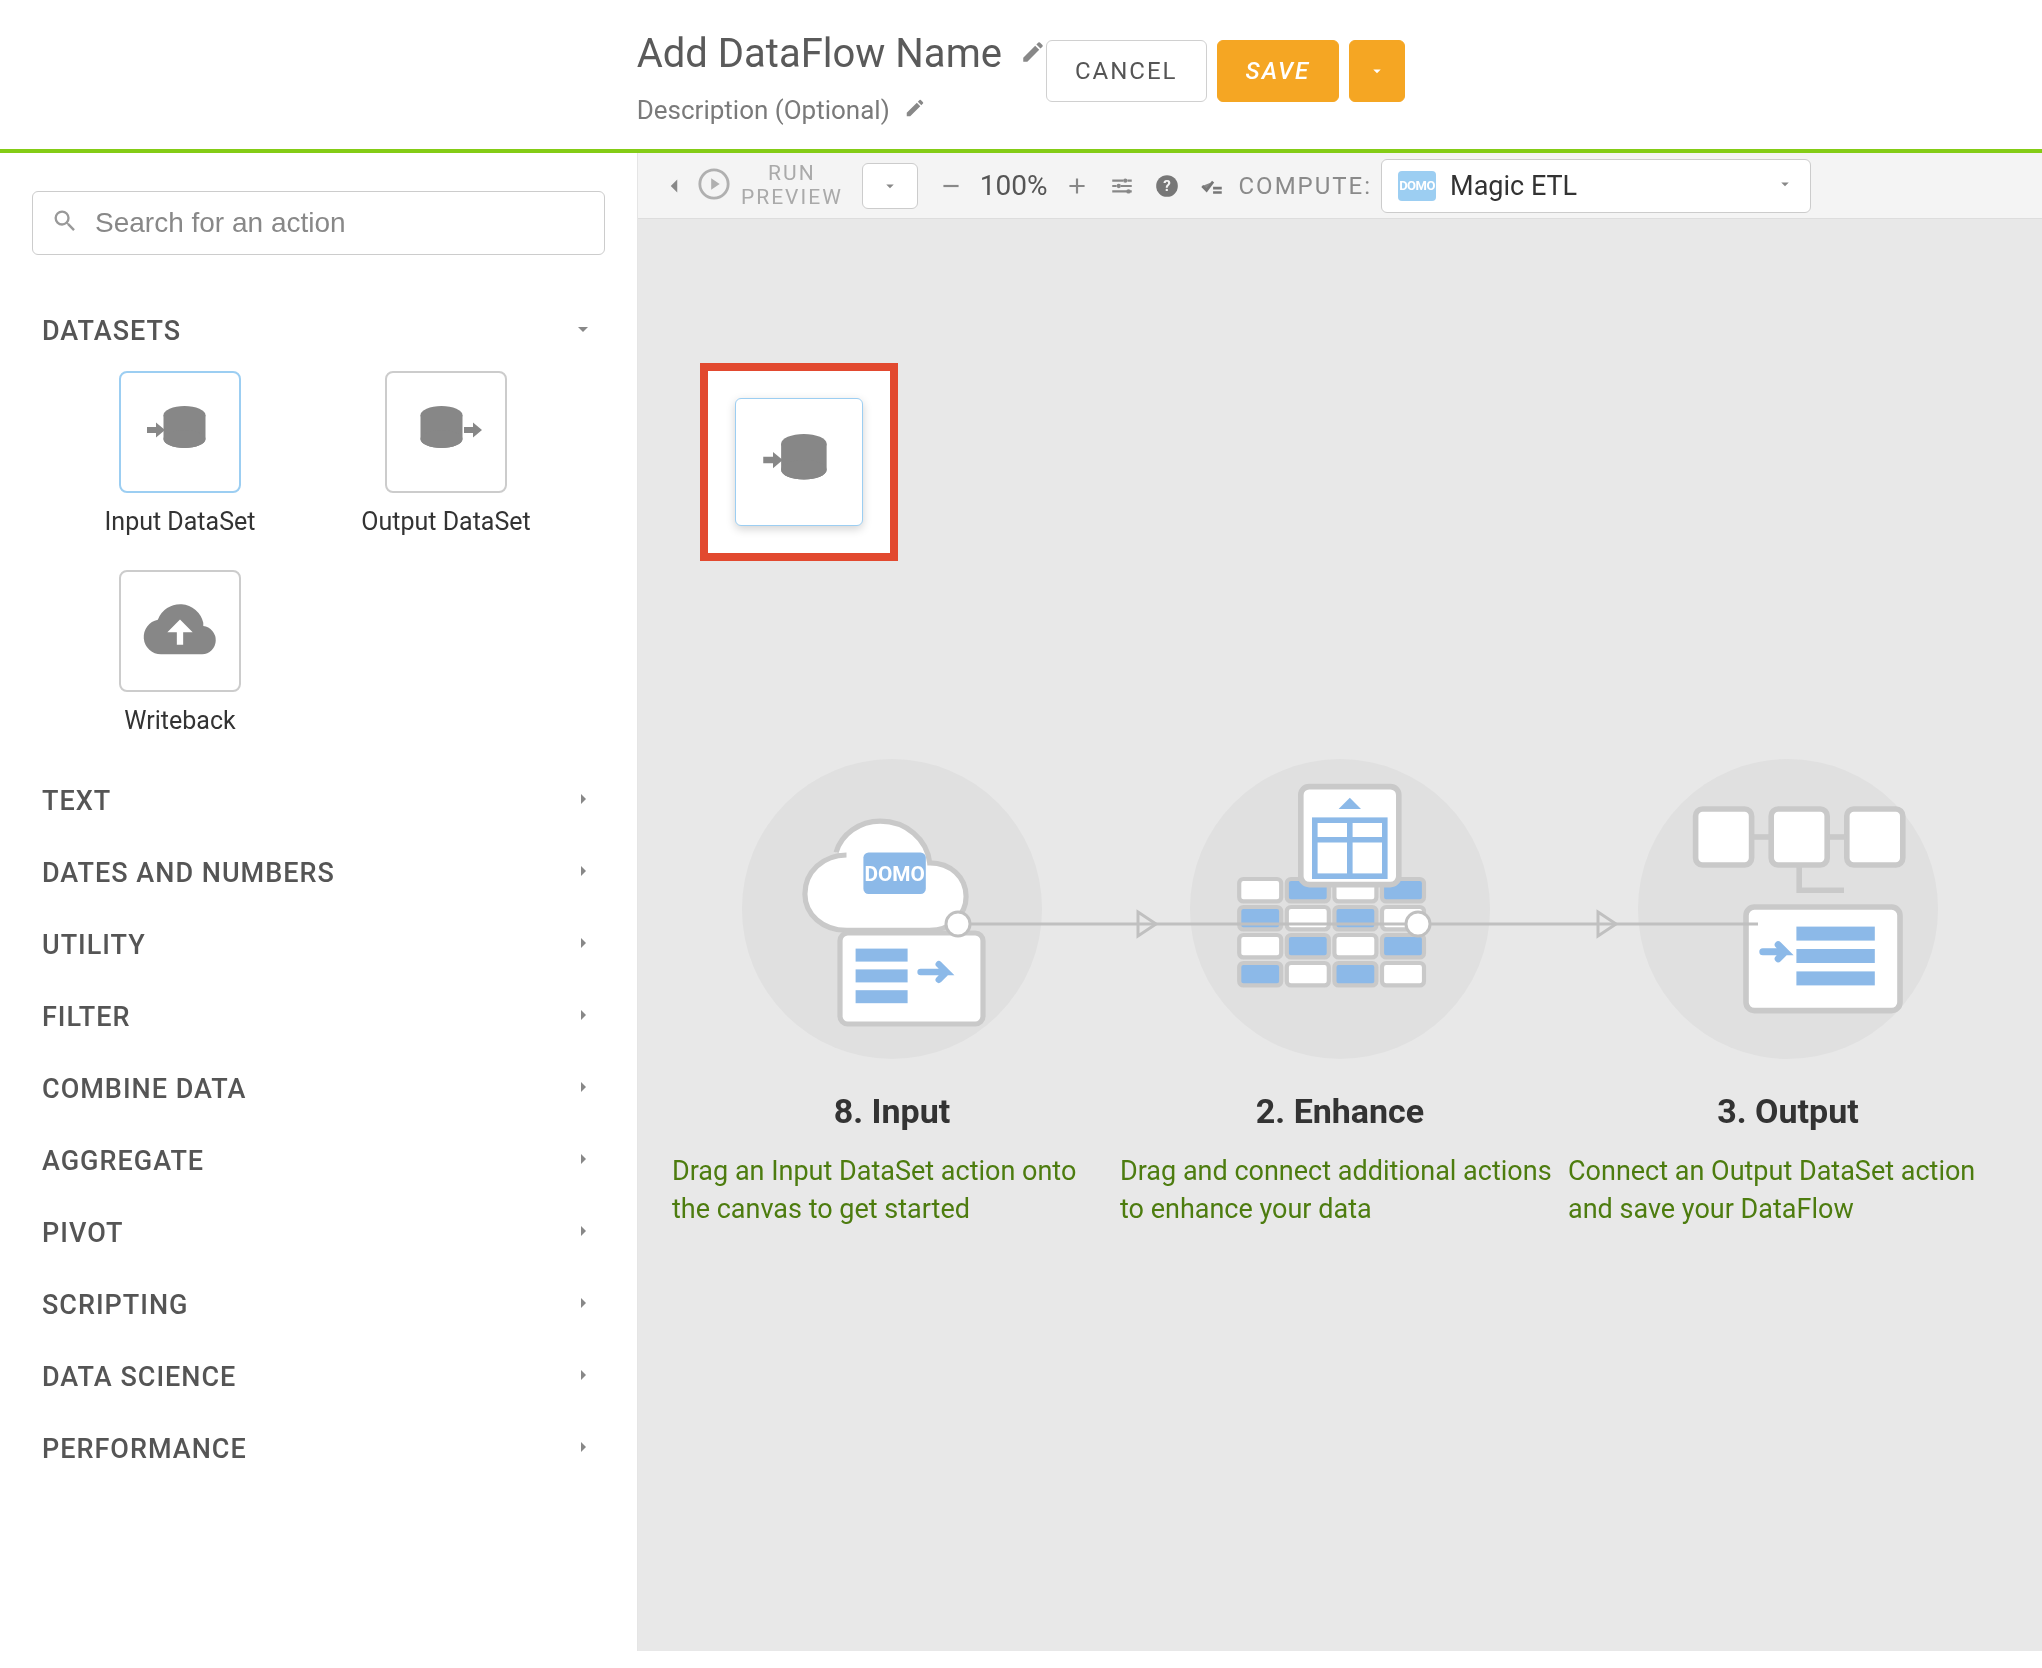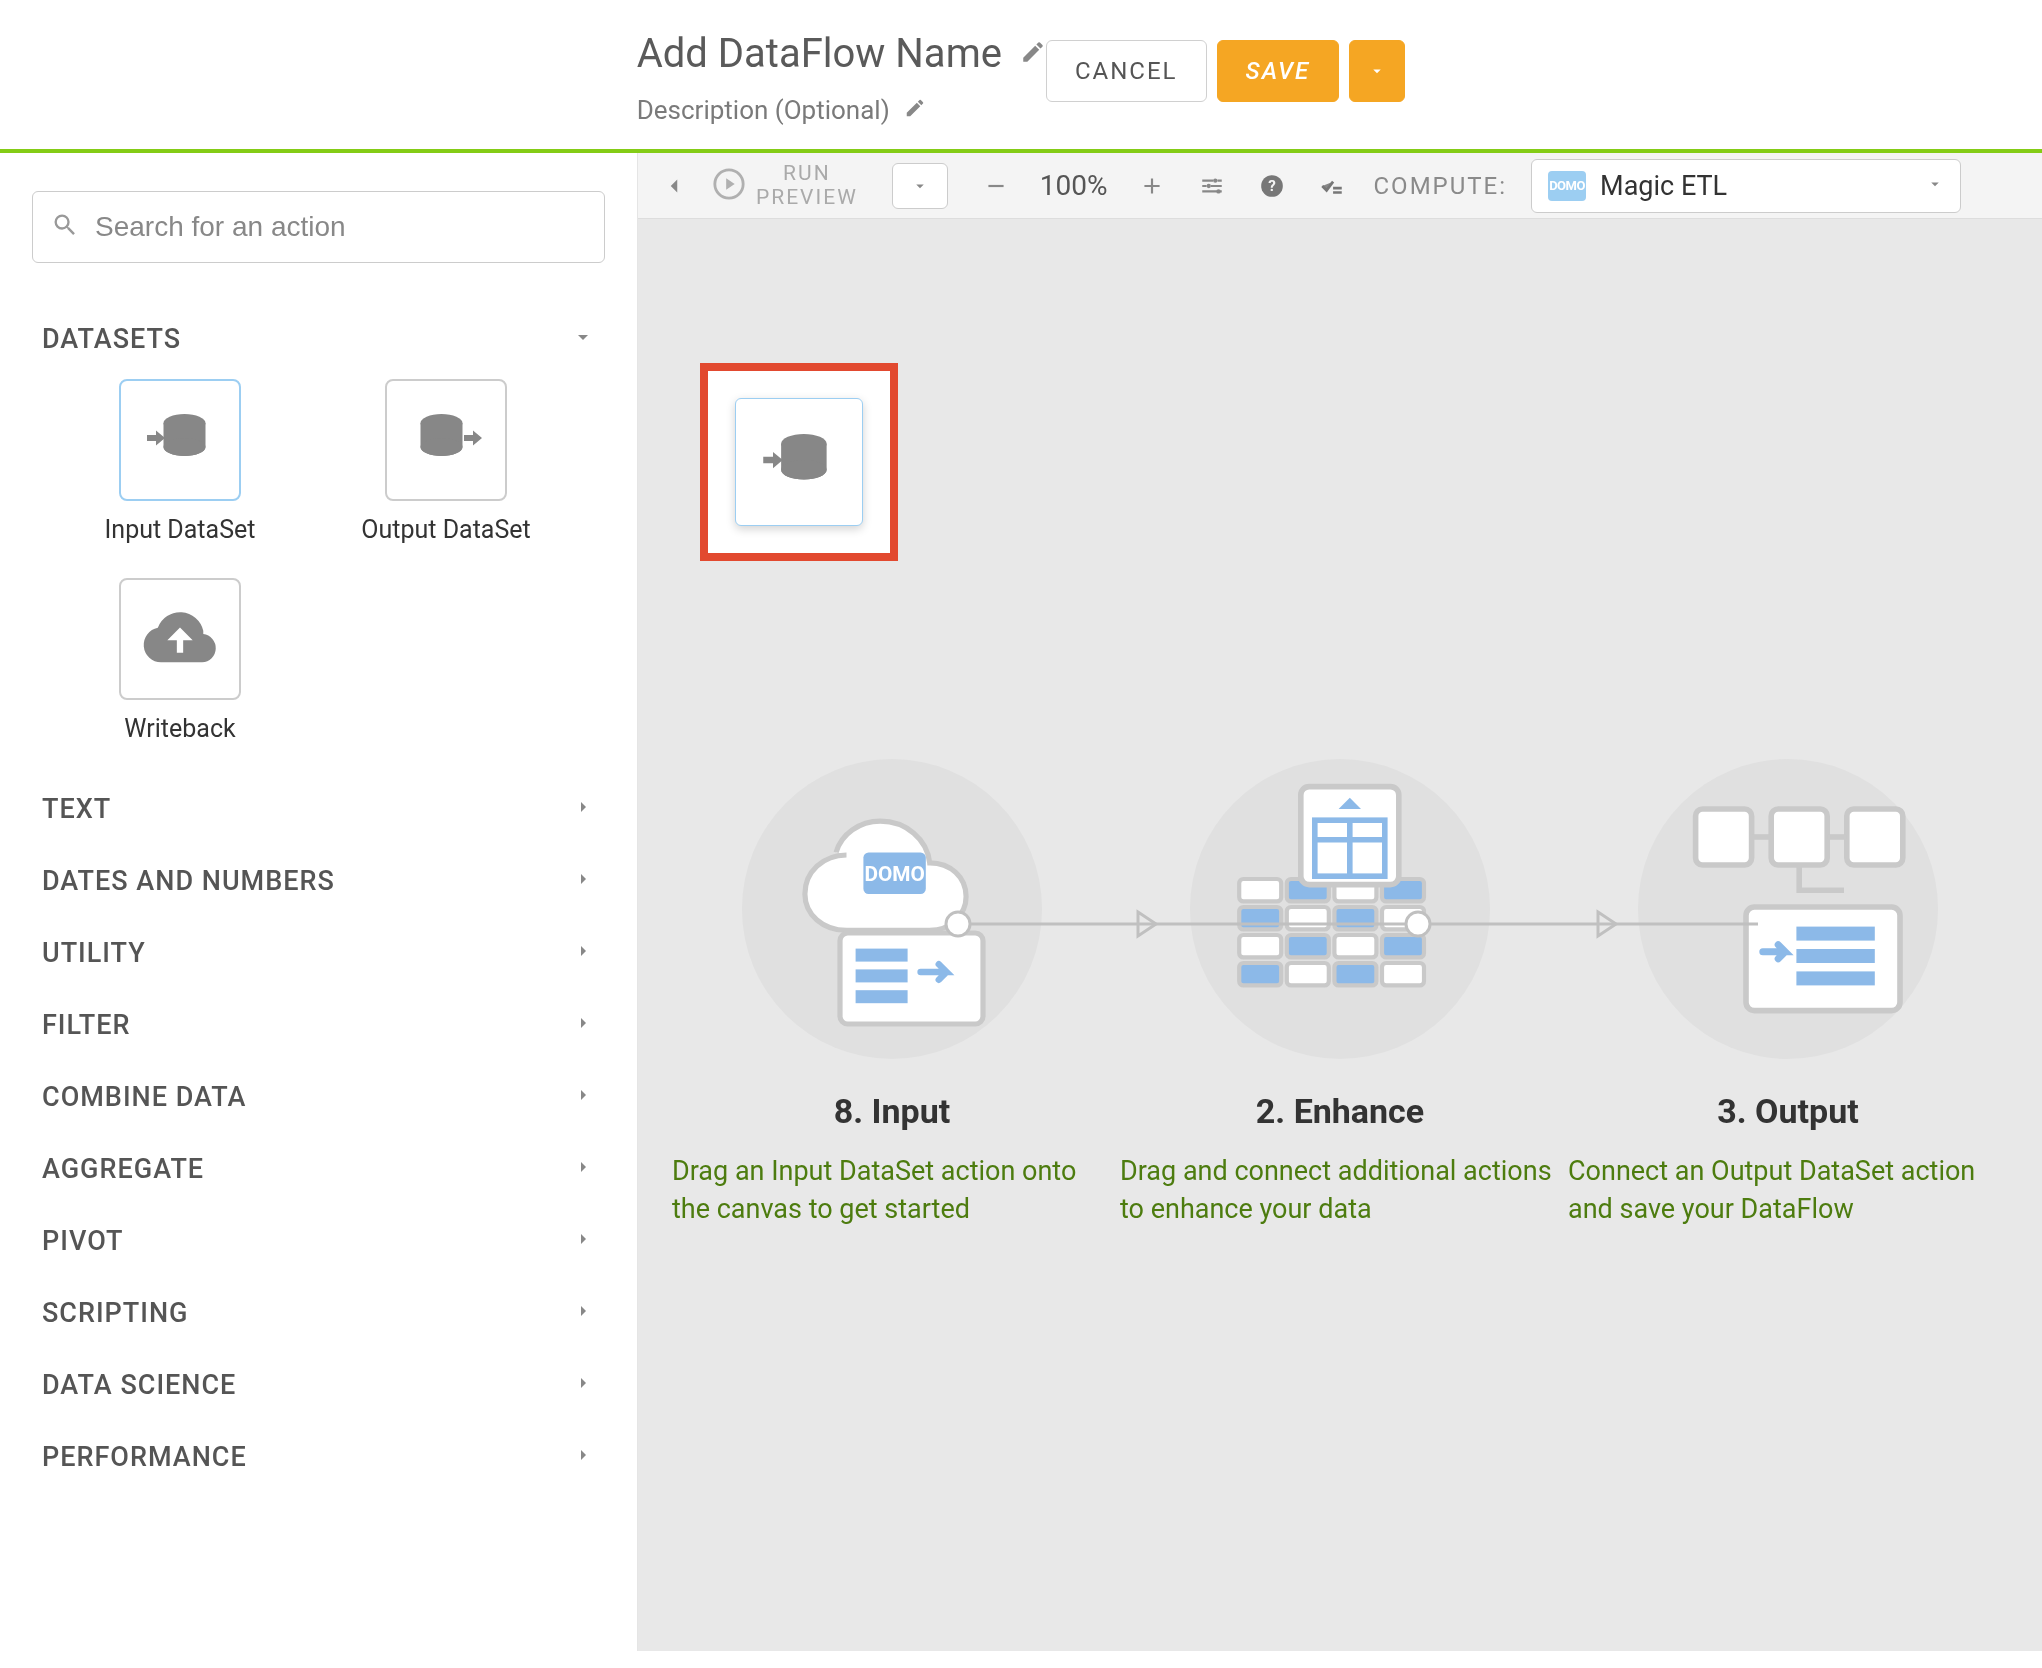--- a/index.html
+++ b/index.html
@@ -48,21 +48,21 @@
   
   .sidebar {
     width: 638px;
     padding: 38px 32px 20px 32px;
     border-right: 1px solid #e5e5e5;
     overflow-y: auto;
     flex-shrink: 0;
   }
   .search-box {
     width: 100%;
-    height: 72px;
+    height: 64px;
     border: 1px solid #ccc;
     border-radius: 6px;
     display: flex;
     align-items: center;
     padding: 16px 18px;
     gap: 16px;
     margin-bottom: 40px;
   }
   .search-box svg { width: 28px; height: 28px; fill: #999; flex-shrink: 0; }
   .search-box input {
@@ -92,21 +92,21 @@
   
   .canvas-wrap { flex: 1; display: flex; flex-direction: column; background: #e8e8e8; position: relative; }
 
   .toolbar {
     height: 66px;
     background: #f4f4f4;
     border-bottom: 1px solid #ddd;
     display: flex;
     align-items: center;
     padding: 0 14px;
-    gap: 16px;
+    gap: 1px;
   }
   .tbtn {
     width: 44px; height: 44px;
     display: flex; align-items: center; justify-content: center;
     color: #777; cursor: pointer; border-radius: 4px;
   }
   .tbtn svg { width: 26px; height: 26px; fill: #888; }
   .run-preview { display: flex; align-items: center; gap: 10px; color: #aaa; }
   .run-preview .rp-text { font-size: 21px; letter-spacing: 2px; line-height: 1.1; text-align: center; }
   .dropdown-small {

